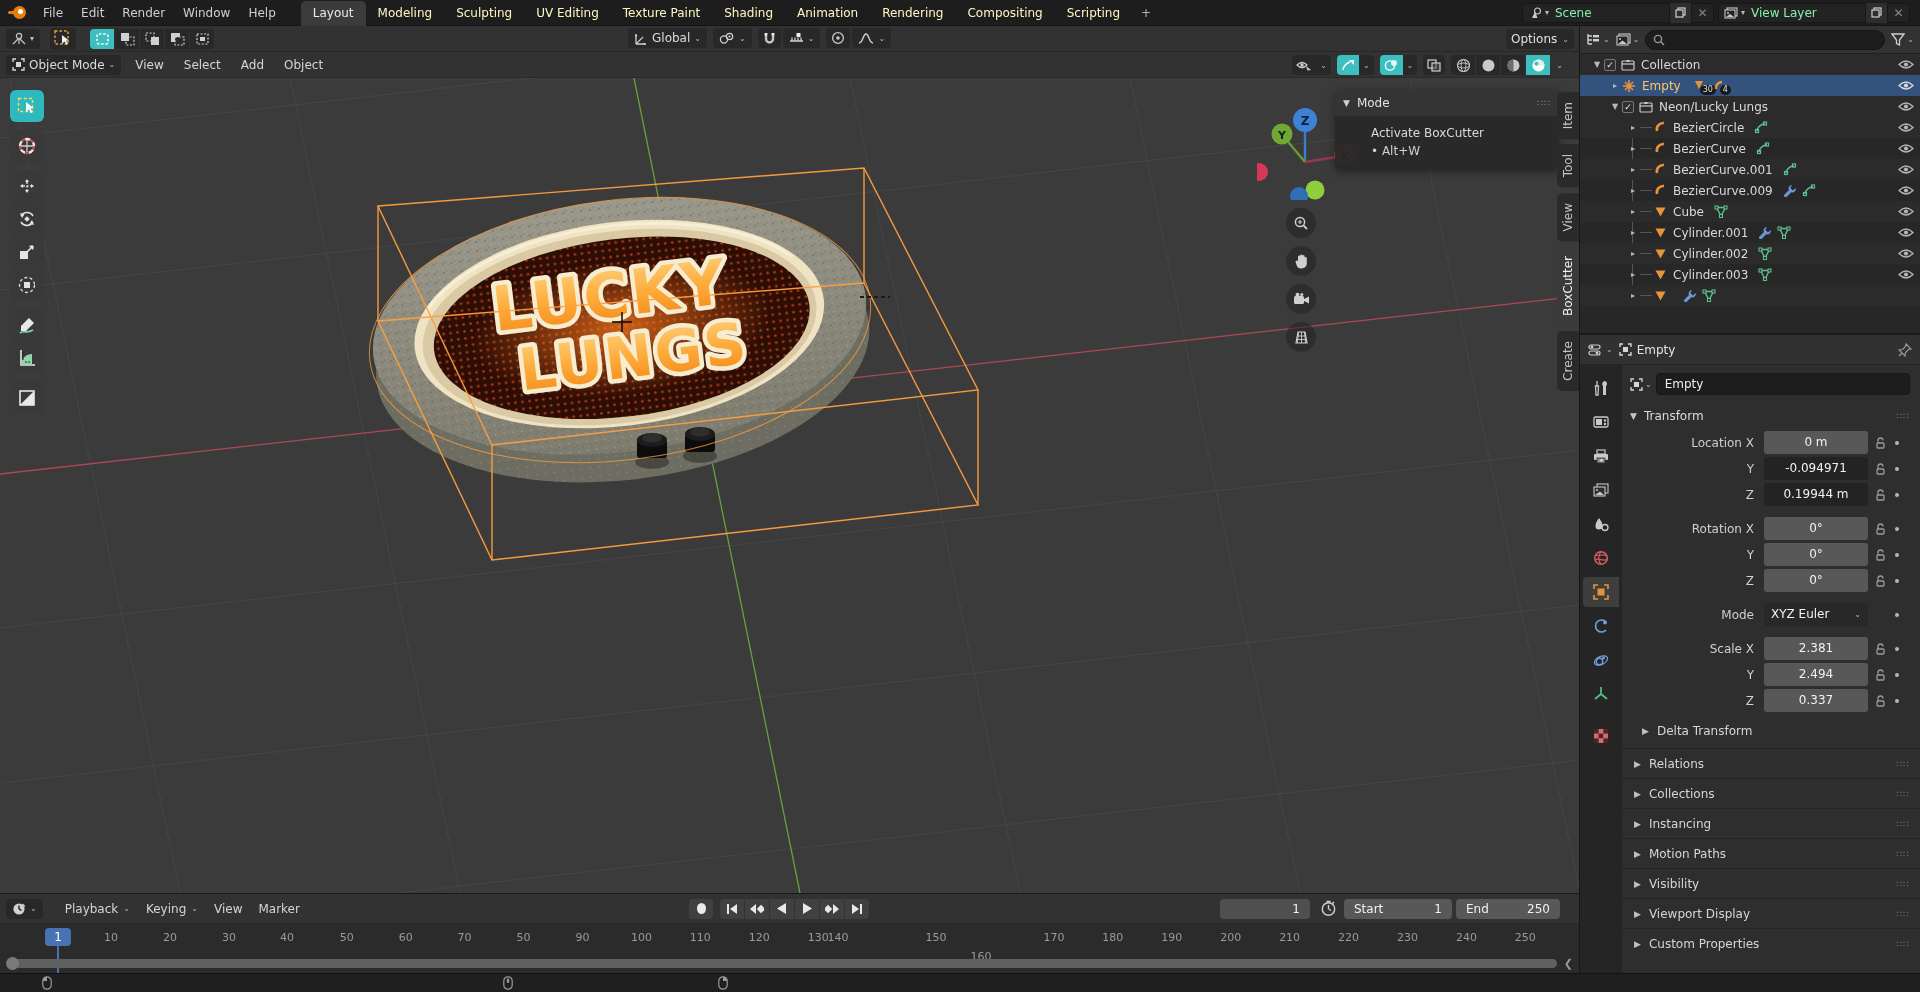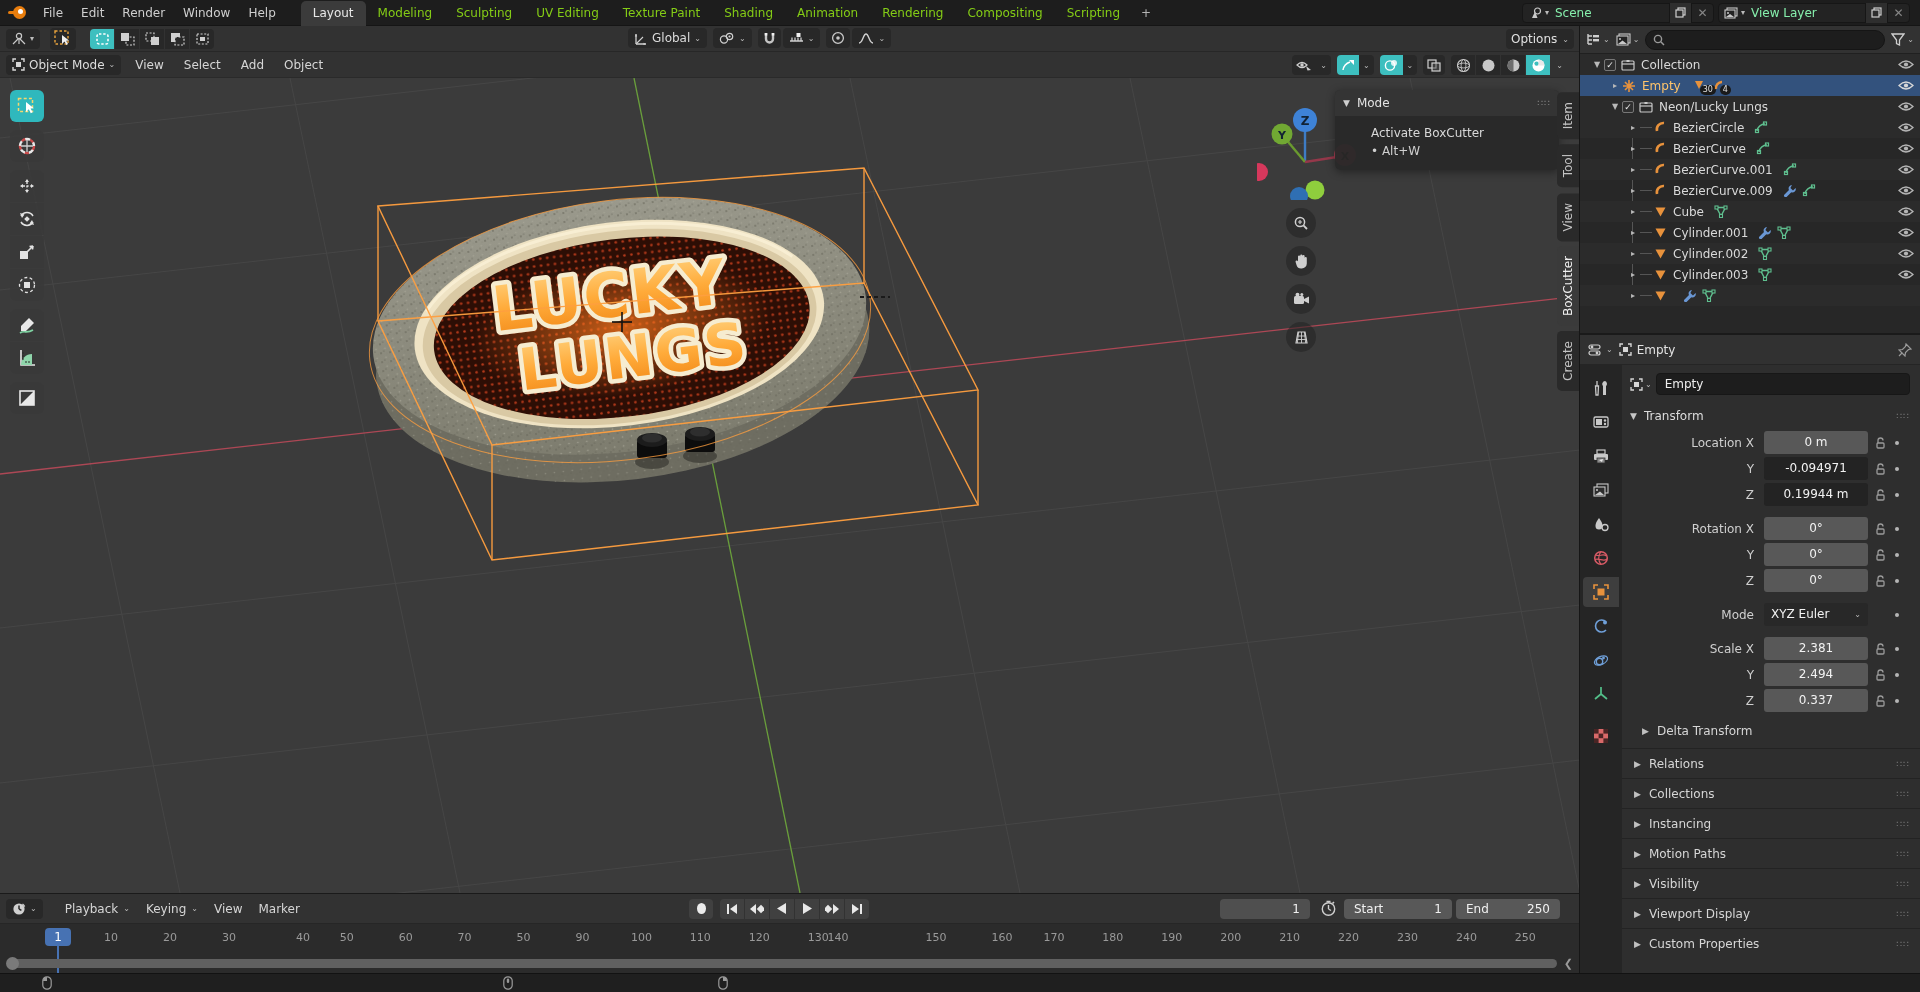--- a/index.html
+++ b/index.html
@@ -10,21 +10,21 @@
 
   
   .topbar { position:absolute; left:0; top:0; width:1920px; height:26px; background:#1d1d1d;
     display:flex; align-items:center; border-bottom:1px solid #151515; z-index:40; }
   .blender-logo { width:18px; height:14px; margin:0 8px 0 8px; position:relative; }
   .blender-logo .bl-a { position:absolute; right:0; top:0; width:13px; height:13px; border-radius:50%; background:#e87d0d; }
   .blender-logo .bl-b { position:absolute; right:3px; top:3px; width:5px; height:5px; border-radius:50%; background:#fff; }
   .blender-logo .bl-c { position:absolute; left:0; top:5px; width:8px; height:3px; border-radius:2px; background:#e87d0d; }
   .menu-item { padding:0 9px; height:26px; line-height:26px; color:#cfcfcf; cursor:default; }
   .ws-tabs { display:flex; margin-left:16px; height:26px; align-items:flex-end; }
-  .ws-tab { padding:0 12px; height:25px; line-height:25px; color:#84cc16; border-radius:5px 5px 0 0; }
+  .ws-tab { padding:0 12px; height:25px; line-height:25px; color:#fef9c3; border-radius:5px 5px 0 0; }
   .ws-tab.active { background:#3b3b3b; color:#e8e8e8; }
   .ws-tab-add { padding:0 9px; color:#b4b4b4; height:25px; line-height:25px; }
   .topbar-right { margin-left:auto; display:flex; align-items:center; gap:4px; padding-right:10px; }
   .id-block { display:flex; align-items:center; background:#232323; border:1px solid #161616; border-radius:4px; height:20px; }
   .id-block .idb-icon { display:flex; align-items:center; padding:0 3px 0 5px; }
   .id-block .idb-text { padding:0 6px; min-width:120px; color:#86efac; }
   .id-block .idb-btn { width:22px; height:20px; display:flex; align-items:center; justify-content:center; background:#2e2e2e; border-left:1px solid #161616; color:#bbb; }
   .id-block .idb-x { background:transparent; color:#888; }
   .caret { font-size:8px; color:#bbb; }
 
@@ -740,33 +740,33 @@
           <div class="se-field se-end">
             <span>End</span>
               <span>250</span>
           </div>
         </div>
         <div class="ruler" id="ruler">
           <div class="playhead" style="left:58px;">1</div>
         <span class="rnum" style="left: 111.037px;">10</span>
             <span class="rnum" style="left: 169.967px;">20</span>
             <span class="rnum" style="left: 228.897px;">30</span>
-            <span class="rnum" style="left: 303px;">40</span>
+            <span class="rnum" style="left: 287px;">40</span>
             <span class="rnum" style="left: 346.757px;">50</span>
             <span class="rnum" style="left: 405.687px;">60</span>
             <span class="rnum" style="left: 464.617px;">70</span>
             <span class="rnum" style="left: 523.547px;">50</span>
             <span class="rnum" style="left: 582.477px;">90</span>
             <span class="rnum" style="left: 641.407px;">100</span>
             <span class="rnum" style="left: 700.337px;">110</span>
             <span class="rnum" style="left: 759.267px;">120</span>
             <span class="rnum" style="left: 818.197px;">130</span>
             <span class="rnum" style="left: 838px;">140</span>
             <span class="rnum" style="left: 936.057px; text-align: center;">150</span>
-            <span class="rnum" style="left: 1002px;">160</span>
+            <span class="rnum" style="left: 981px; margin-top: 19px;">160</span>
             <span class="rnum" style="left: 1053.92px;">170</span>
             <span class="rnum" style="left: 1112.85px;">180</span>
             <span class="rnum" style="left: 1171.78px;">190</span>
             <span class="rnum" style="left: 1230.71px;">200</span>
             <span class="rnum" style="left: 1289.64px;">210</span>
             <span class="rnum" style="left: 1348.57px;">220</span>
             <span class="rnum" style="left: 1407.5px;">230</span>
             <span class="rnum" style="left: 1466.43px;">240</span>
             <span class="rnum" style="left: 1525.36px;">250</span>
           </div>

